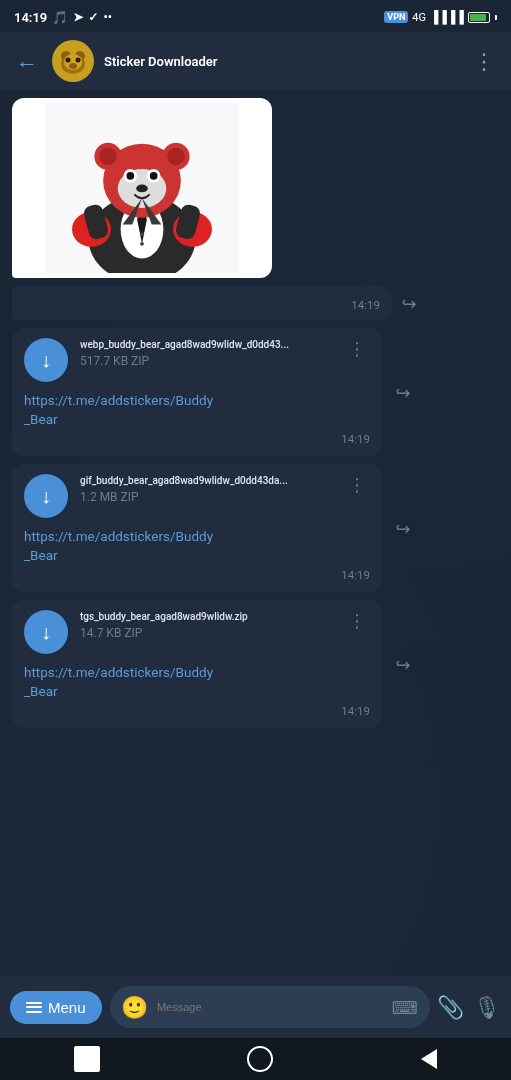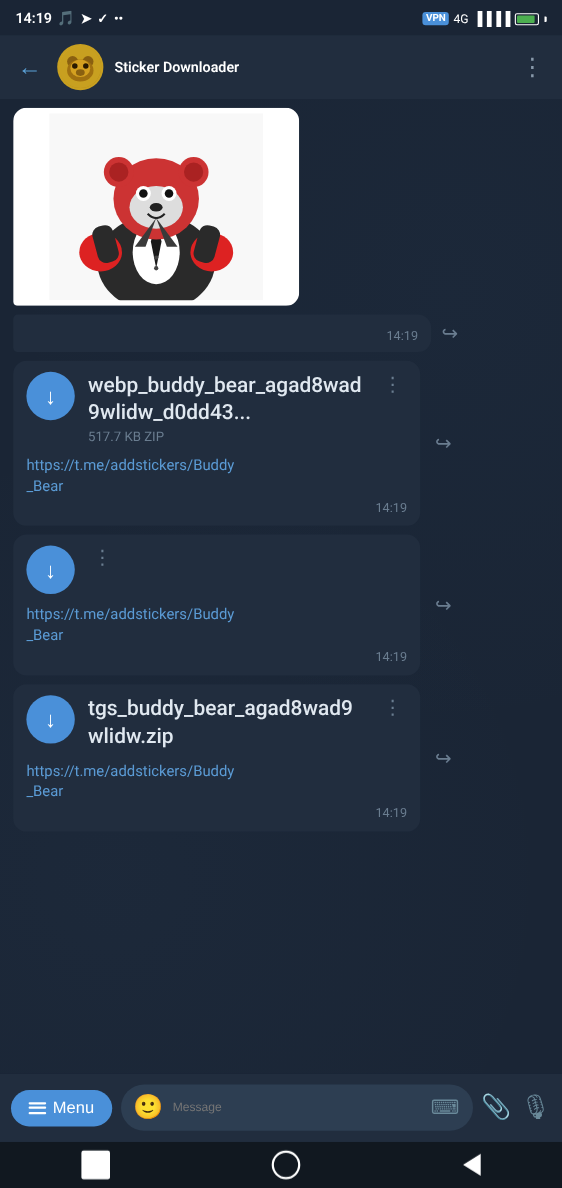--- a/index.html
+++ b/index.html
@@ -203,21 +203,21 @@
       cursor: pointer;
     }
     .download-icon {
       color: #fff;
       font-size: 20px;
     }
     .file-info {
       flex: 1;
     }
     .file-name {
-      font-size: 19px;
+      font-size: 10px;
       font-weight: 500;
       color: #e0e8f0;
       line-height: 1.3;
       word-break: break-all;
     }
     .file-size {
       font-size: 12px;
       color: #6a7d90;
       margin-top: 3px;
     }
@@ -512,20 +512,24 @@
       <span class="forward-icon">↪</span>
     </div>
   </div>
 
   <div class="msg-row">
     <div class="file-bubble">
       <div class="file-bubble-inner">
         <div class="download-btn">
           <span class="download-icon">↓</span>
         </div>
+        <div class="file-info">
+          <div class="file-name">gif_buddy_bear_agad8wad9wlidw_d0dd43da...</div>
+          <div class="file-size">1.2 MB ZIP</div>
+        </div>
         <span class="file-more">⋮</span>
       </div>
       <div class="file-link-row">
         <a class="file-link" href="#">https://t.me/addstickers/Buddy<br>_Bear</a>
       </div>
       <div class="file-footer">
         <span class="msg-time">14:19</span>
       </div>
     </div>
     <div class="forward-btn" style="align-self:center; margin-left:4px;">
@@ -534,20 +538,21 @@
   </div>
 
   <div class="msg-row">
     <div class="file-bubble">
       <div class="file-bubble-inner">
         <div class="download-btn">
           <span class="download-icon">↓</span>
         </div>
         <div class="file-info">
           <div class="file-name">tgs_buddy_bear_agad8wad9wlidw.zip</div>
+          <div class="file-size">14.7 KB ZIP</div>
         </div>
         <span class="file-more">⋮</span>
       </div>
       <div class="file-link-row">
         <a class="file-link" href="#">https://t.me/addstickers/Buddy<br>_Bear</a>
       </div>
       <div class="file-footer">
         <span class="msg-time">14:19</span>
       </div>
     </div>

